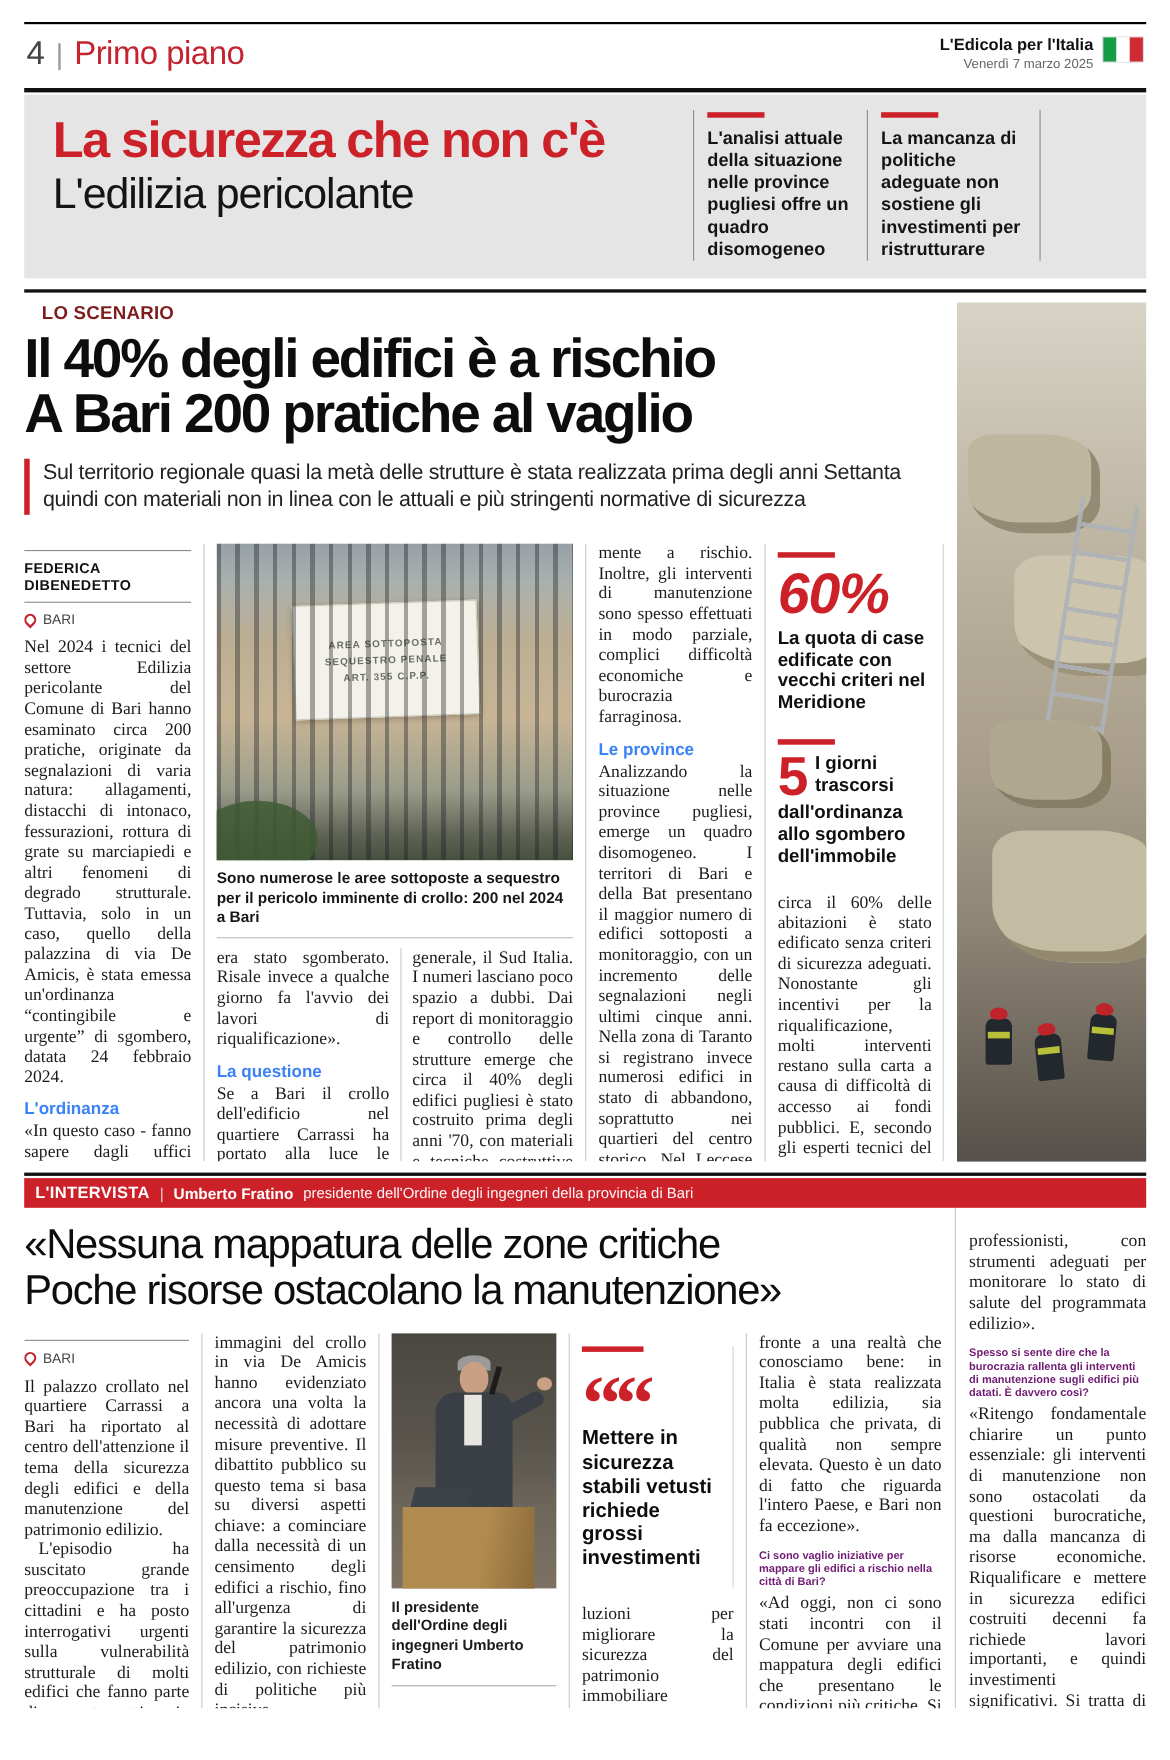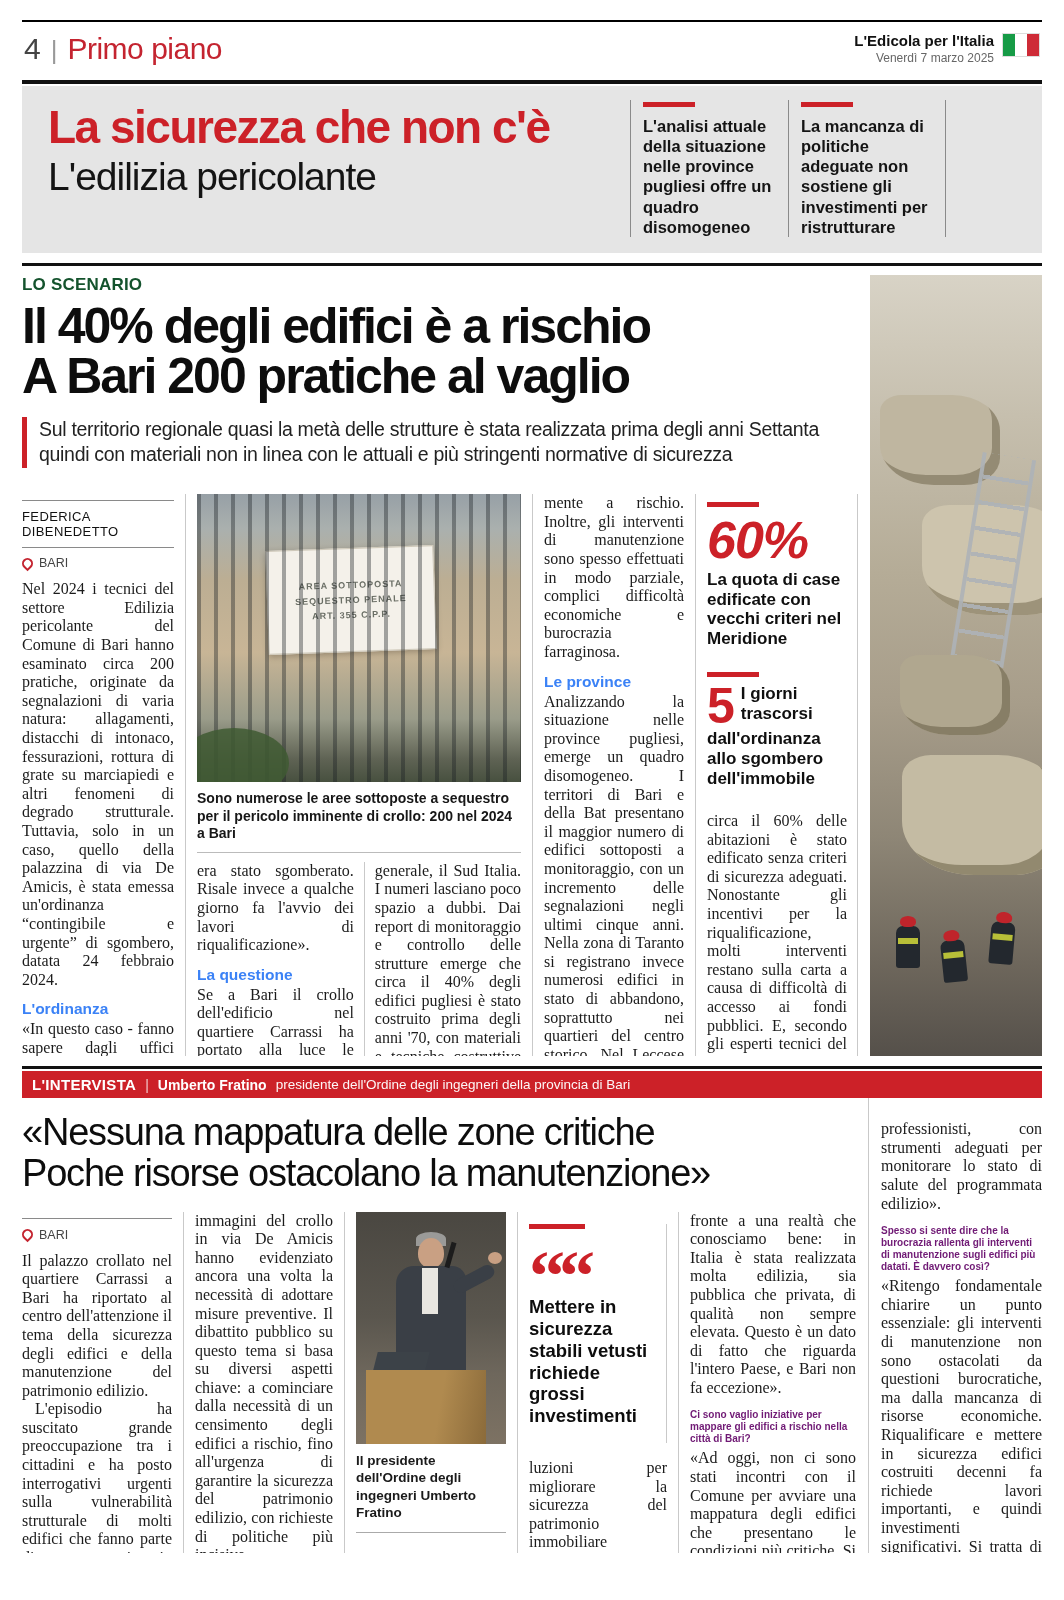--- a/index.html
+++ b/index.html
@@ -30,34 +30,34 @@
   .band-sums{display:flex;flex:1;}
   .sum{width:158px;border-left:1px solid #8a8a8a;padding:2px 12px 0;box-sizing:border-box;}
   .sum:last-child{border-right:1px solid #8a8a8a;}
   .sum-dash{width:52px;height:5px;background:#cc2128;margin-bottom:9px;}
   .sum-text{font-family:"Liberation Sans",sans-serif;font-weight:bold;font-size:16.5px;line-height:1.22;color:#141414;}
   .rule-thick2{border-top:3px solid #111;margin-top:10px;}
 
   
   .scenario{display:flex;gap:12px;}
   .scen-main{width:836px;flex:none;}
-  .kicker{font-family:"Liberation Sans",sans-serif;font-weight:bold;font-size:17px;color:#14532d;margin:9px 0 6px;letter-spacing:.2px;}
+  .kicker{font-family:"Liberation Sans",sans-serif;font-weight:bold;font-size:17px;color:#7f1d1d;margin:9px 16px 6px;letter-spacing:.2px;}
   .headline{font-family:Liberation Sans, sans-serif;font-weight:bold;font-size:50px;line-height:1.0;letter-spacing:-2px;color:#0d0d0d;}
   .standfirst{border-left:5px solid #cc2128;padding-left:12px;margin:16px 0 26px;
               font-family:"Liberation Sans",sans-serif;font-size:19.5px;line-height:1.32;color:#222;max-width:818px;letter-spacing:-.3px;}
   .cols{display:flex;height:562px;overflow:hidden;}
   .col{overflow:hidden;box-sizing:border-box;}
   .col+.col{border-left:1px solid #c9c9c9;margin-left:11px;padding-left:11px;}
   .w1{width:152px;flex:none;}
   .wmid{width:336px;flex:none;}
   .w4{width:152px;flex:none;}
   .w5{flex:1;border-right:1px solid #c9c9c9;padding-right:10px;}
 
   .byline{border-top:1px solid #8a8a8a;border-bottom:1px solid #8a8a8a;padding:8px 0;margin:6px 0 8px;
-          font-family:"Liberation Sans",sans-serif;font-weight:normal;font-size:13px;letter-spacing:.4px;color:#111;}
+          font-family:"Liberation Sans",sans-serif;font-weight:bold;font-size:13px;letter-spacing:.4px;color:#111;}
   .loc{display:flex;align-items:center;gap:6px;margin:6px 0 10px;font-family:"Liberation Sans",sans-serif;font-size:12.5px;color:#444;}
   .pin{width:7px;height:7px;border:2px solid #c42430;border-radius:50% 50% 50% 0;transform:rotate(-45deg);display:inline-block;}
 
   .bp{margin:0;text-align:justify;font-size:16px;line-height:18.6px;color:#1b1b1b;}
   .bp+.bp{text-indent:13px;}
   .bsub{margin:11px 0 2px;font-family:"Liberation Sans",sans-serif;font-weight:bold;font-size:15.5px;color:#3b82f6;}
   .bq{margin:12px 0 4px;font-family:"Liberation Sans",sans-serif;font-weight:bold;font-size:10px;line-height:1.2;color:#701a75;text-align:left;}
   .sign{font-family:"Liberation Sans",sans-serif;font-weight:bold;font-size:12.5px;}
 
   

